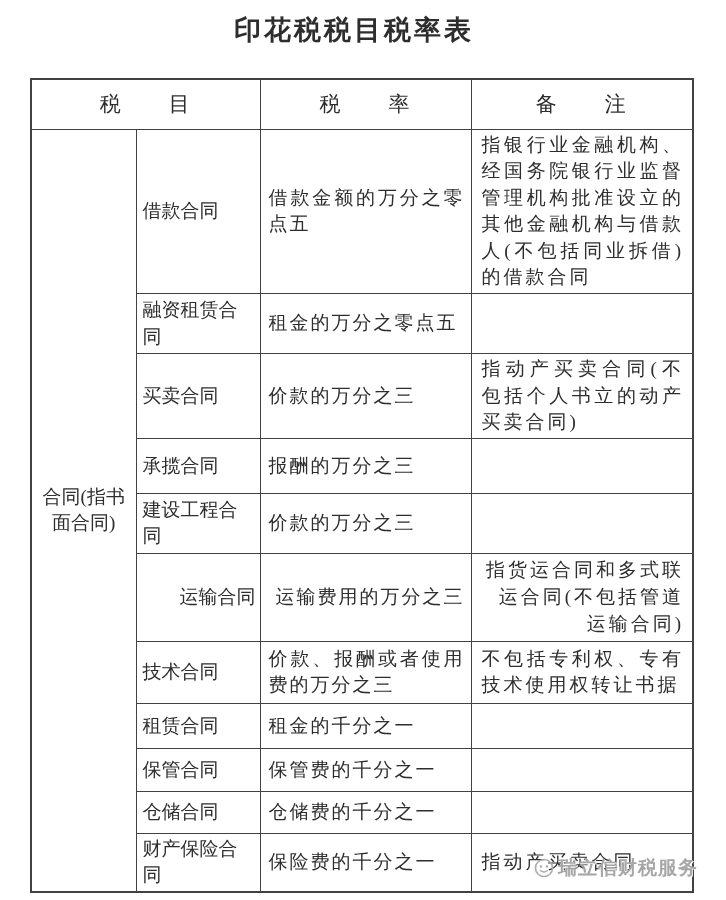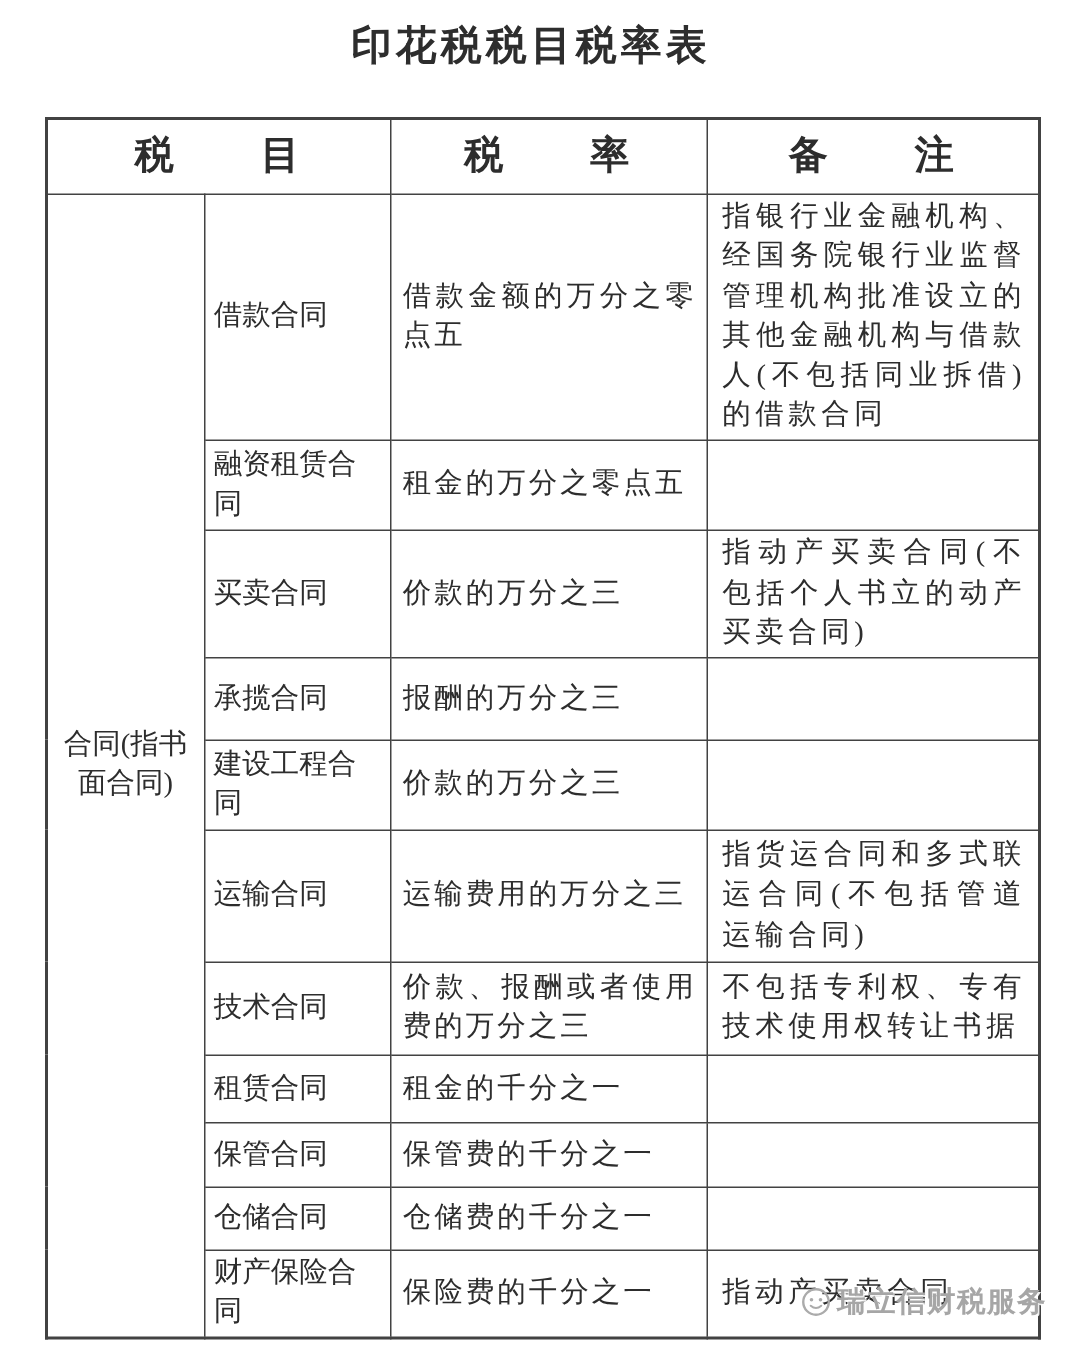--- a/index.html
+++ b/index.html
@@ -39,22 +39,22 @@
   }
   table.rates th, table.rates td {
     border: 1px solid var(--border);
     vertical-align: middle;
     font-size: 19px;
     line-height: 1.4;
     overflow: hidden;
   }
   table.rates th {
     height: 50px;
-    font-size: 26px;
-    font-weight: 700;
+    font-size: 21px;
+    font-weight: 400;
     text-align: center;
     letter-spacing: 2px;
   }
   td.cat-cell {
     text-align: center;
     padding: 2px;
     letter-spacing: 0;
   }
   td.item-cell {
     padding: 2px 4px 2px 6px;
@@ -71,21 +71,21 @@
     letter-spacing: 3px;
     text-align: justify;
     border-radius: 12px;
   }
   
   tr.r0  td { height: 162px; }
   tr.r1  td { height: 60px; }
   tr.r2  td { height: 80px; }
   tr.r3  td { height: 55px; }
   tr.r4  td { height: 60px; }
-  tr.r5  td { height: 88px; }
+  tr.r5  td { height: 88px; text-align: right; }
   tr.r6  td { height: 62px; }
   tr.r7  td { height: 45px; }
   tr.r8  td { height: 43px; }
   tr.r9  td { height: 42px; }
   tr.r10 td { height: 50px; }
 
   .watermark {
     position: absolute;
     right: 10px; top: 855px;
     display: flex;

